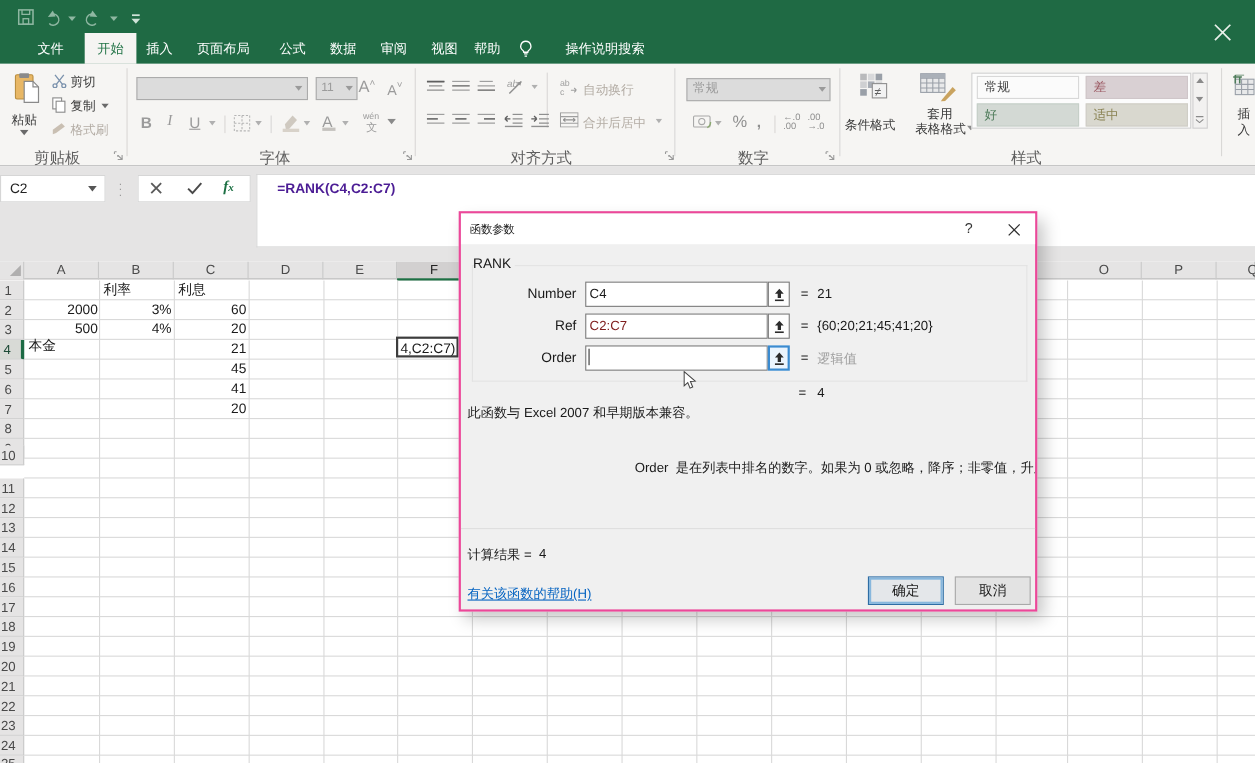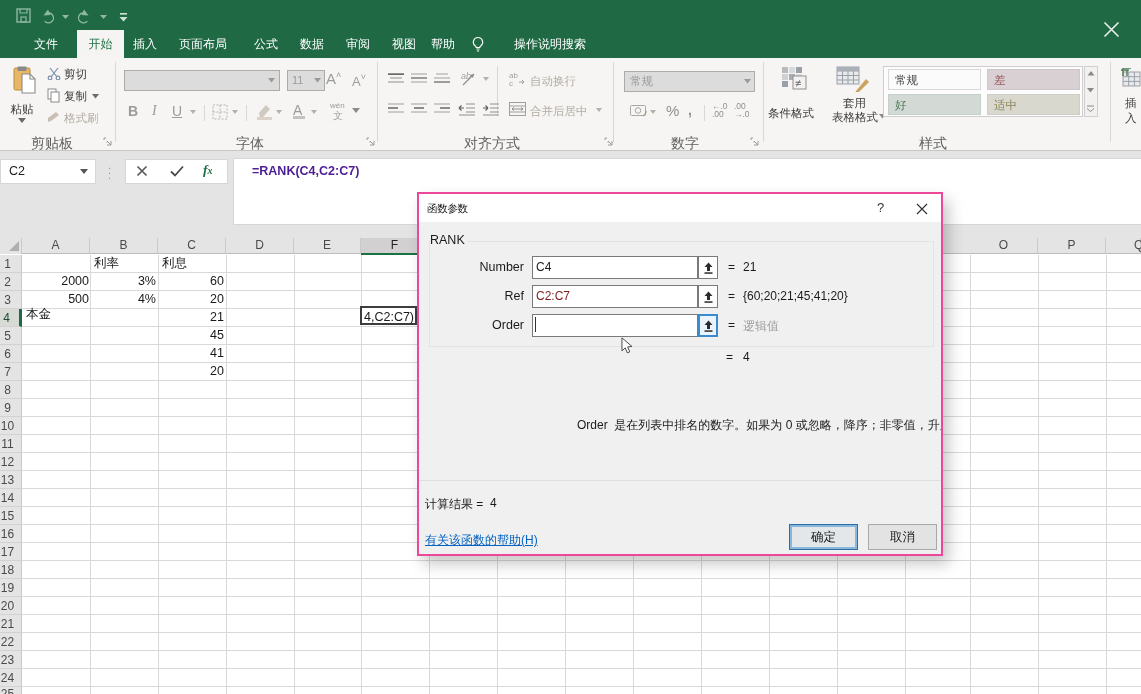--- a/index.html
+++ b/index.html
@@ -393,21 +393,21 @@
 
   <div class="rowh" style="top:17px;height:18px;line-height:18px;">1</div>
   <div class="rowh" style="top:35px;height:18px;line-height:18px;">2</div>
   <div class="rowh" style="top:53px;height:18px;line-height:18px;">3</div>
   <div class="rowh sel" style="top:71px;height:18px;line-height:18px;">4</div>
   <div class="rowh" style="top:89px;height:18px;line-height:18px;">5</div>
   <div class="rowh" style="top:107px;height:18px;line-height:18px;">6</div>
   <div class="rowh" style="top:125px;height:18px;line-height:18px;">7</div>
   <div class="rowh" style="top:143px;height:18px;line-height:18px;">8</div>
   <div class="rowh" style="top:161px;height:18px;line-height:18px;">9</div>
-  <div class="rowh" style="top:179px;height:18px;line-height:18px;">10</div>
+  <div class="rowh" style="top:167px;height:18px;line-height:18px;">10</div>
   <div class="rowh" style="top:197px;height:18px;line-height:18px;">11</div>
   <div class="rowh" style="top:215px;height:18px;line-height:18px;">12</div>
   <div class="rowh" style="top:233px;height:18px;line-height:18px;">13</div>
   <div class="rowh" style="top:251px;height:18px;line-height:18px;">14</div>
   <div class="rowh" style="top:269px;height:18px;line-height:18px;">15</div>
   <div class="rowh" style="top:287px;height:18px;line-height:18px;">16</div>
   <div class="rowh" style="top:305px;height:18px;line-height:18px;">17</div>
   <div class="rowh" style="top:323px;height:18px;line-height:18px;">18</div>
   <div class="rowh" style="top:341px;height:18px;line-height:18px;">19</div>
   <div class="rowh" style="top:359px;height:18px;line-height:18px;">20</div>
@@ -520,20 +520,21 @@
       <svg width="11" height="12" viewBox="0 0 11 12">
         <path d="M5.5 0.5 L9.5 5 H7 V9 H4 V5 H1.5 Z" fill="#2b2b2b"></path>
         <rect x="1.5" y="10.3" width="8" height="1.5" fill="#2b2b2b"></rect>
       </svg>
     </div>
   <div class="abs" style="left:309px;top:124px;font-size:12px;color:#1a1a1a;">=</div>
   <div class="abs" style="left:324px;top:124px;font-size:12px;color:#9e9e9e;">逻辑值</div>
 
   <div class="abs" style="left:307px;top:156px;font-size:12px;color:#1a1a1a;">=&nbsp;&nbsp;&nbsp;4</div>
 
+  <div class="abs" style="left:6px;top:173px;font-size:12px;color:#1a1a1a;">此函数与 Excel 2007 和早期版本兼容。</div>
   <div class="abs" style="left:158px;top:223px;font-size:12px;color:#1a1a1a;white-space:nowrap;">Order&nbsp; 是在列表中排名的数字。如果为 0 或忽略，降序；非零值，升序</div>
 
   <div class="abs" style="left:0;top:286px;width:524px;height:1px;background:#dfdfdf;"></div>
   <div class="abs" style="left:6px;top:302px;font-size:12px;color:#1a1a1a;">计算结果 =</div>
   <div class="abs" style="left:71px;top:302px;font-size:12px;color:#1a1a1a;">4</div>
   <div class="abs" style="left:6px;top:338px;font-size:12px;color:#0563c1;text-decoration:underline;">有关该函数的帮助(H)</div>
   <div class="abs" id="okbtn">确定</div>
   <div class="abs" id="cancelbtn">取消</div>
 </div>
 

